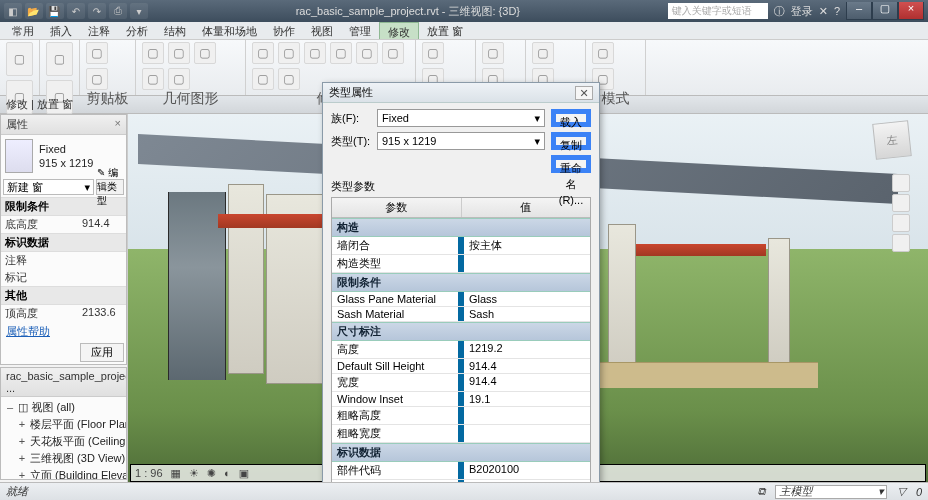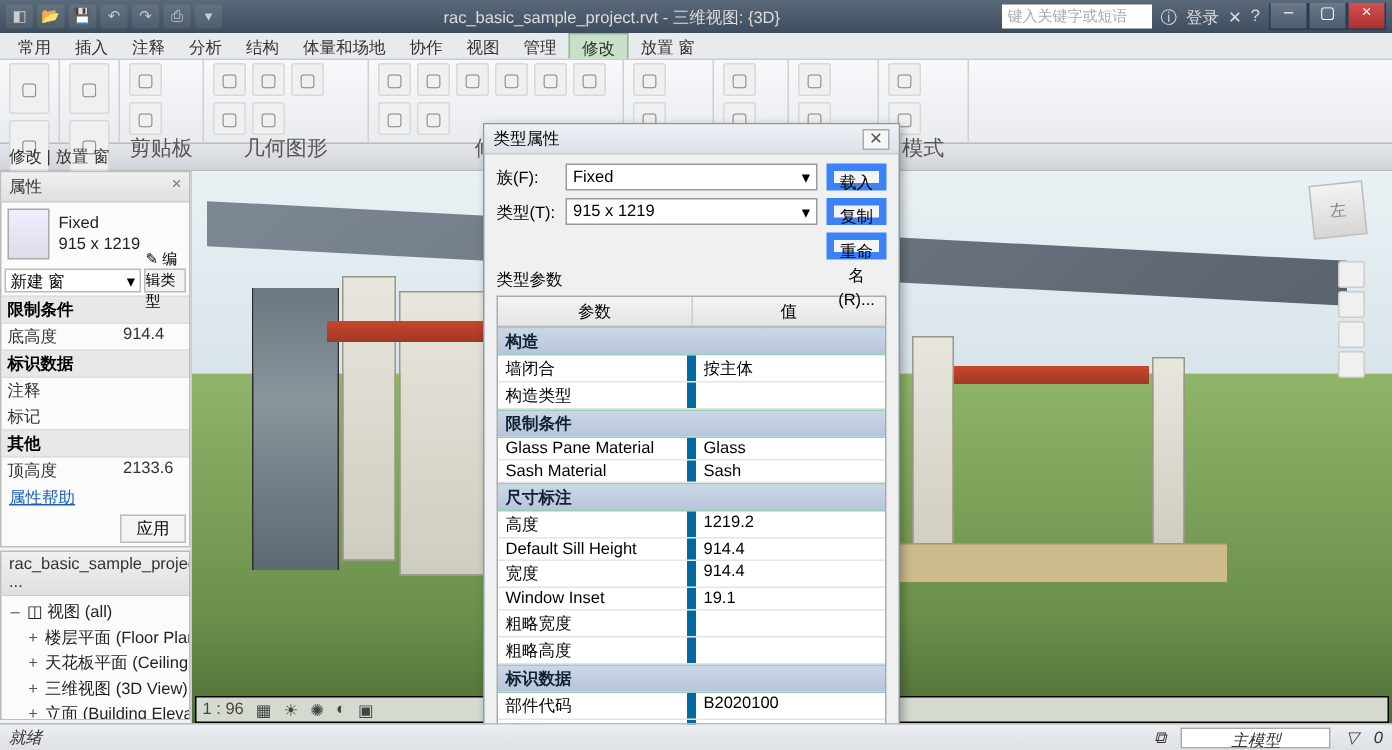--- a/index.html
+++ b/index.html
@@ -84,21 +84,21 @@
 .dialog .thead div:last-child { border-right: none; }
 .dialog .tgroup { background: linear-gradient(#cbd7e6,#b6c6da); padding: 1px 5px; font-weight: bold; border-top: 1px solid #9cb; border-bottom: 1px solid #9cb; color: #123; }
 .dialog .trow { display: flex; border-bottom: 1px solid #e4e4e4; }
 .dialog .trow .tc { flex: 1; padding: 1px 5px; border-right: 6px solid #0369a1; min-height: 14px; }
 .dialog .trow .tc:last-child { border-right: none; }
 .dialog .trow .tc.inp { background: #fff; }
 .dialog .dbtns { display: flex; gap: 6px; justify-content: center; padding: 8px 0 4px; }
 
 .statusbar { position: absolute; bottom: 0; left: 0; right: 0; height: 18px; background: linear-gradient(#eceff2,#dde1e5); border-top: 1px solid #bbb; display: flex; align-items: center; padding: 0 6px; gap: 10px; color: #333; font-style: italic; }
 .statusbar .spacer { flex: 1; }
-.statusbar .scombo { width: 100px; height: 14px; border: 1px solid #aaa; background: #fff; font-size: 10px; padding: 0 3px; display: flex; align-items: center; justify-content: space-between; flex-direction: column; }
+.statusbar .scombo { width: 112px; height: 14px; border: 1px solid #aaa; background: #fff; font-size: 10px; padding: 0 3px; display: flex; align-items: center; justify-content: space-between; }
 </style>
 </head>
 <body>
 
 <div class="titlebar">
   <div class="qat">
     <div class="qat-btn">◧</div>
     <div class="qat-btn">📂</div>
     <div class="qat-btn">💾</div>
     <div class="qat-btn">↶</div>
@@ -370,25 +370,25 @@
           </div>
           <div class="trow">
             <div class="tc">宽度</div>
             <div class="tc">914.4</div>
           </div>
           <div class="trow">
             <div class="tc">Window Inset</div>
             <div class="tc">19.1</div>
           </div>
           <div class="trow">
+            <div class="tc">粗略高度</div>
+            <div class="tc"></div>
+          </div>
+          <div class="trow">
             <div class="tc">粗略宽度</div>
-            <div class="tc"></div>
-          </div>
-          <div class="trow">
-            <div class="tc">粗略高度</div>
             <div class="tc"></div>
           </div>
           <div class="tgroup">标识数据</div>
           <div class="trow">
             <div class="tc">部件代码</div>
             <div class="tc">B2020100</div>
           </div>
           <div class="trow">
             <div class="tc">注释记号</div>
             <div class="tc"></div>

